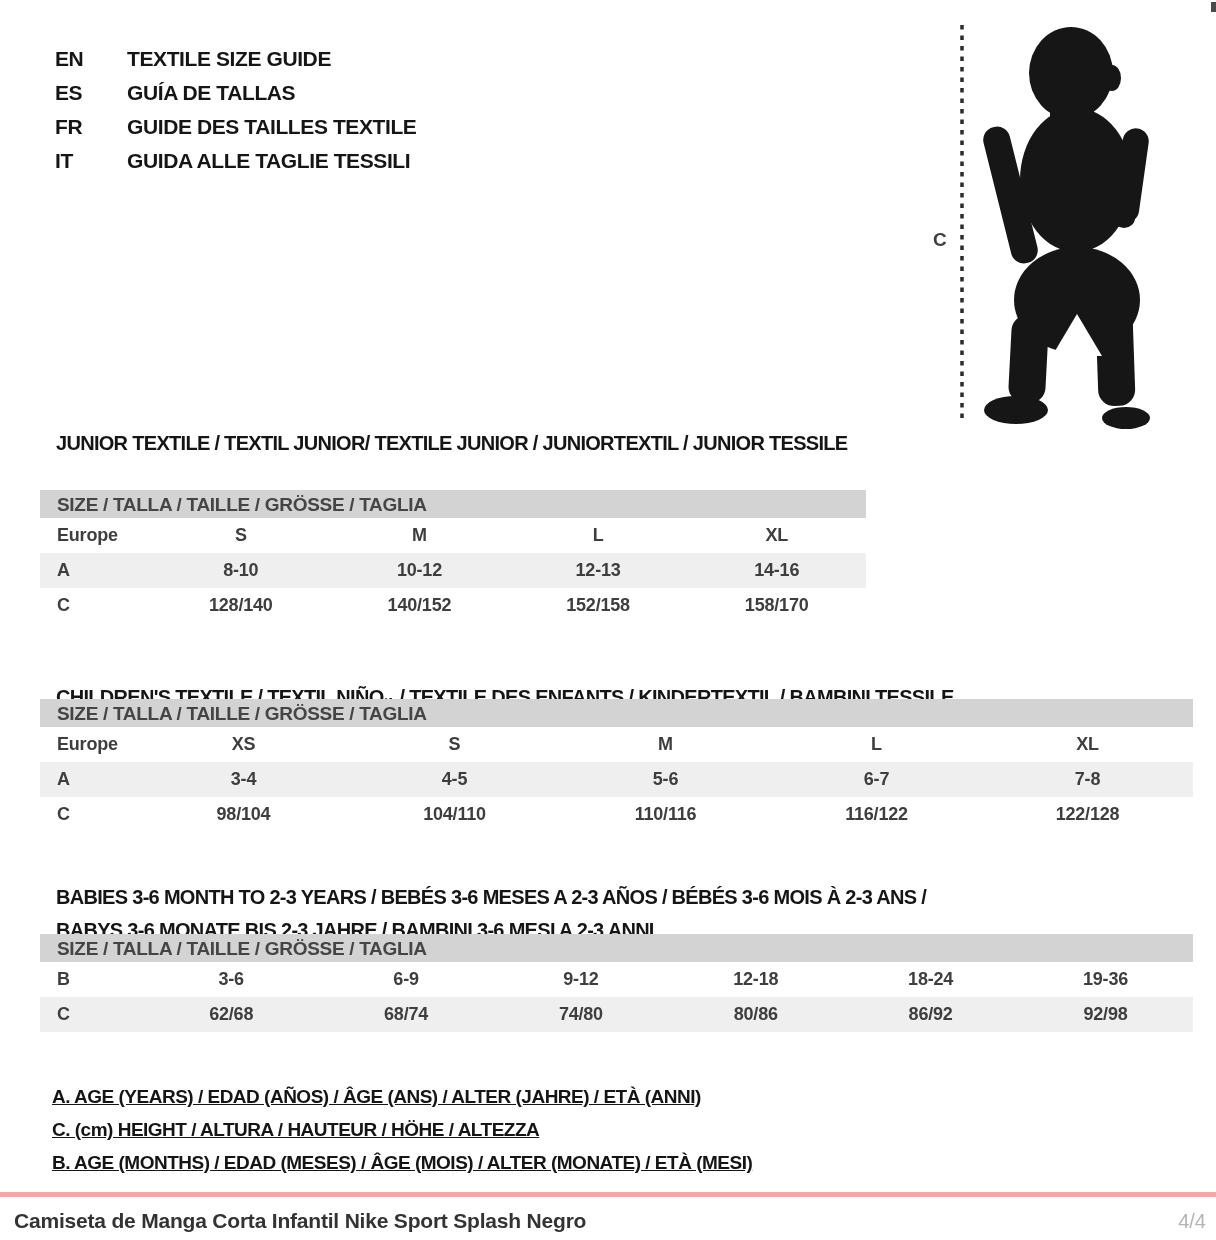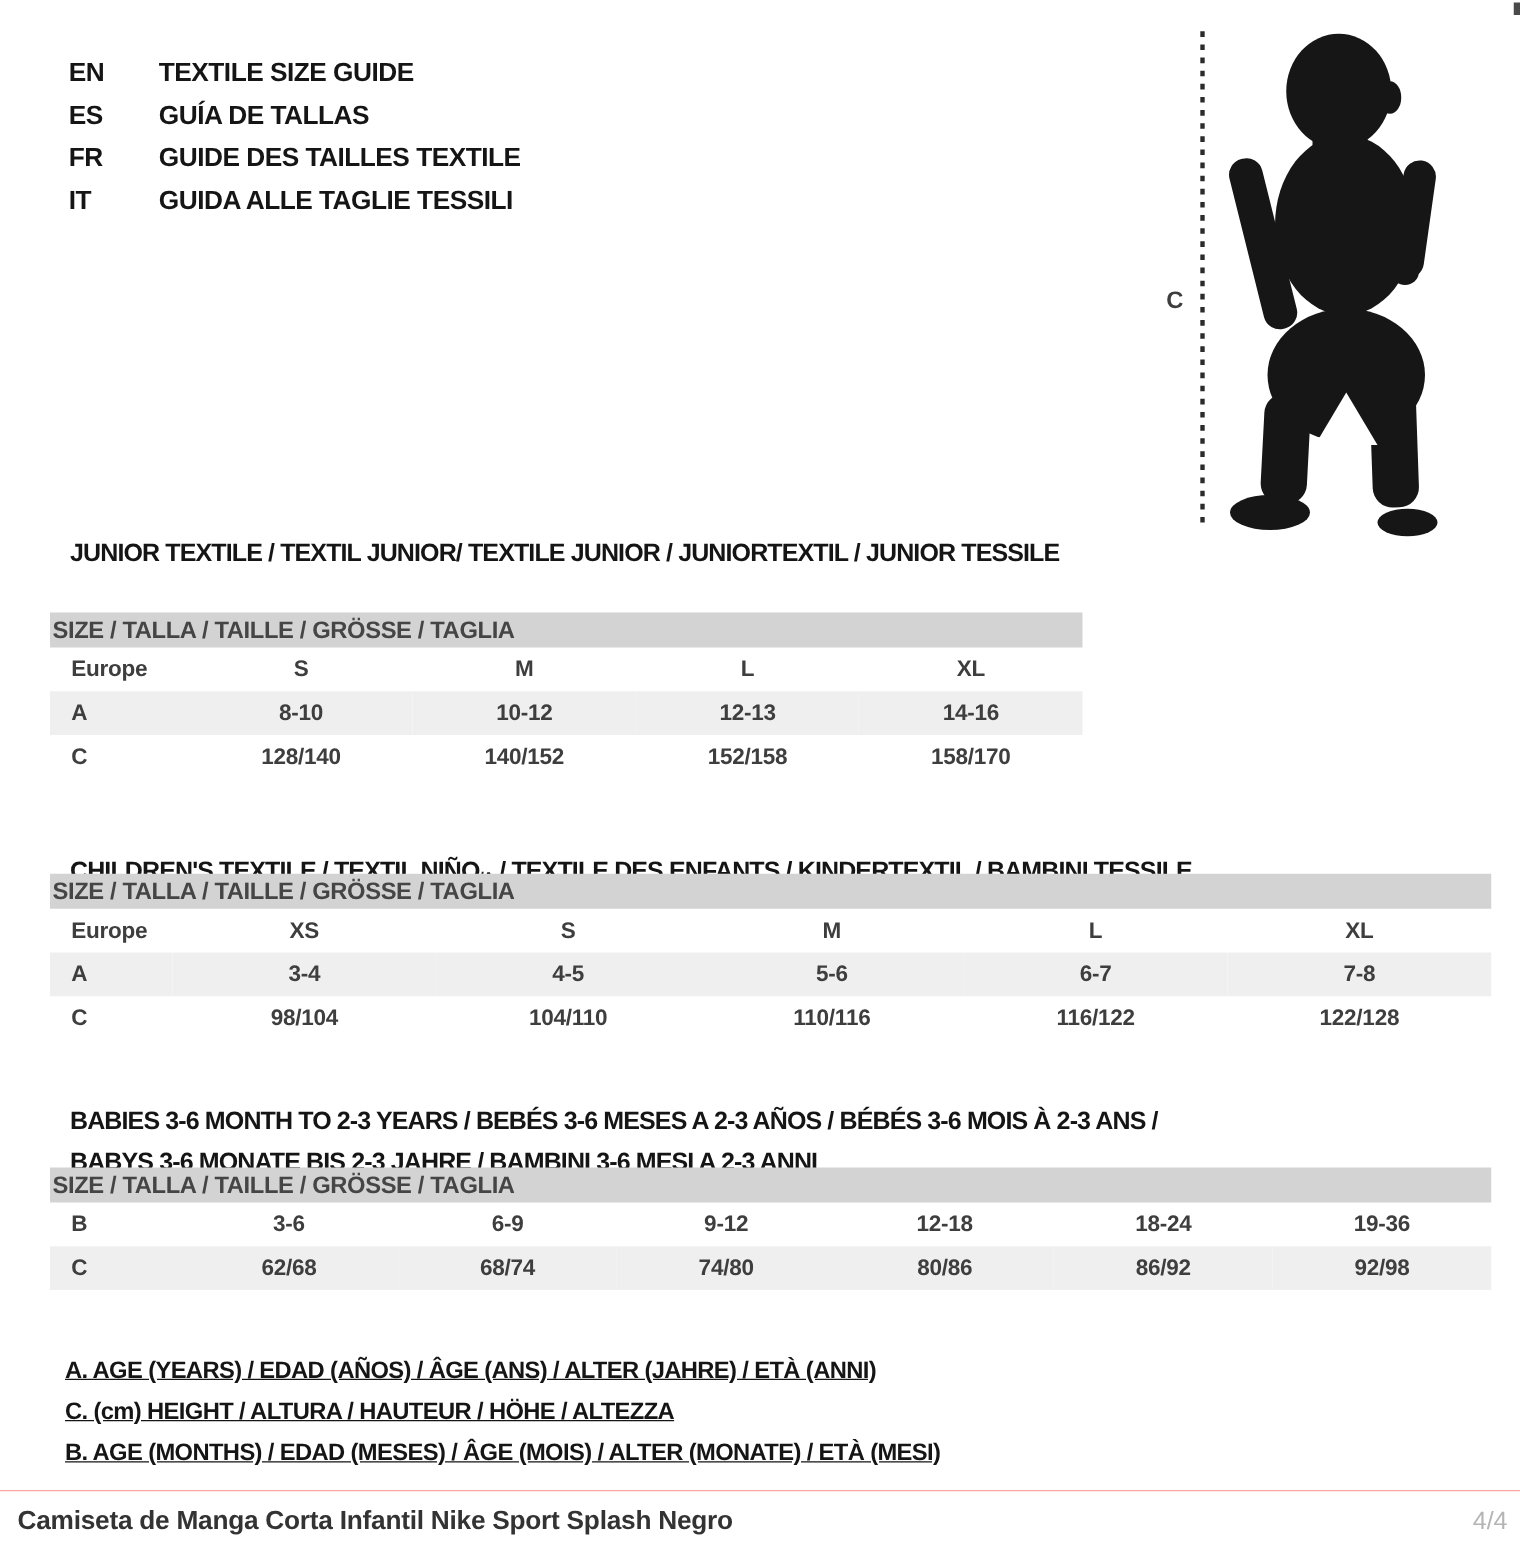--- a/index.html
+++ b/index.html
@@ -26,39 +26,39 @@
   .sil{fill:var(--silhouette);}
   .figure-label{font-family:"Liberation Sans",sans-serif;font-size:19px;font-weight:700;fill:var(--table-text);}
 
   
   .section-heading{position:absolute;left:56px;font-size:20px;font-weight:700;color:var(--heading-text);letter-spacing:-0.7px;line-height:24px;white-space:nowrap;}
   .section-heading sub{font-size:0.62em;vertical-align:-0.25em;}
   .heading-2line{line-height:33px;margin-top:25px;}
 
   
   .size-table{position:absolute;left:40px;}
-  .size-table .band{background:var(--band-bg);height:28px;line-height:29px;padding-left:2px;font-size:19px;font-weight:700;color:#454545;letter-spacing:-0.3px;}
+  .size-table .band{background:var(--band-bg);height:28px;line-height:29px;padding-left:17px;font-size:19px;font-weight:700;color:#454545;letter-spacing:-0.3px;}
   .size-table table{width:100%;border-collapse:collapse;table-layout:fixed;}
   .size-table tr{height:35px;margin-top:27px;}
   .size-table tr:nth-child(even) td{background:var(--row-stripe-bg);}
   .size-table td{font-size:18px;font-weight:700;color:var(--table-text);text-align:center;letter-spacing:-0.2px;vertical-align:middle;}
   .size-table td:first-child{text-align:left;padding-left:17px;}
   .t-junior{width:826px;top:490px;}
   .t-junior td:first-child{width:13.5%;}
   .t-children{width:1153px;top:699px;}
   .t-children td:first-child{width:8.5%;}
   .t-babies{width:1153px;top:934px;}
   .t-babies td:first-child{width:9%;}
 
   
   .legend{position:absolute;left:52px;top:1080px;}
   .legend-line{font-size:19px;font-weight:700;color:var(--heading-text);letter-spacing:-0.5px;line-height:33px;white-space:nowrap;text-decoration:underline;}
 
   
-  .footer{position:absolute;left:0;top:1192px;width:1216px;height:48px;background:#ffffff;border-top:1px solid #fca5a5;}
+  .footer{position:absolute;left:0;top:1192px;width:1216px;height:48px;background:#ffffff;border-top:5px solid #fca5a5;}
   .product-title{position:absolute;left:14px;top:0;line-height:47px;font-size:21px;font-weight:700;color:var(--footer-title-text);letter-spacing:-0.2px;white-space:nowrap;}
   .page-indicator{position:absolute;right:10px;top:0;line-height:48px;font-size:20px;font-weight:400;color:var(--page-indicator-text);}
 
   
   .corner-mark{position:absolute;right:0;top:2px;width:5px;height:10px;background:#4a4a4a;}
 </style>
 </head>
 <body>
 
 <div id="page">

